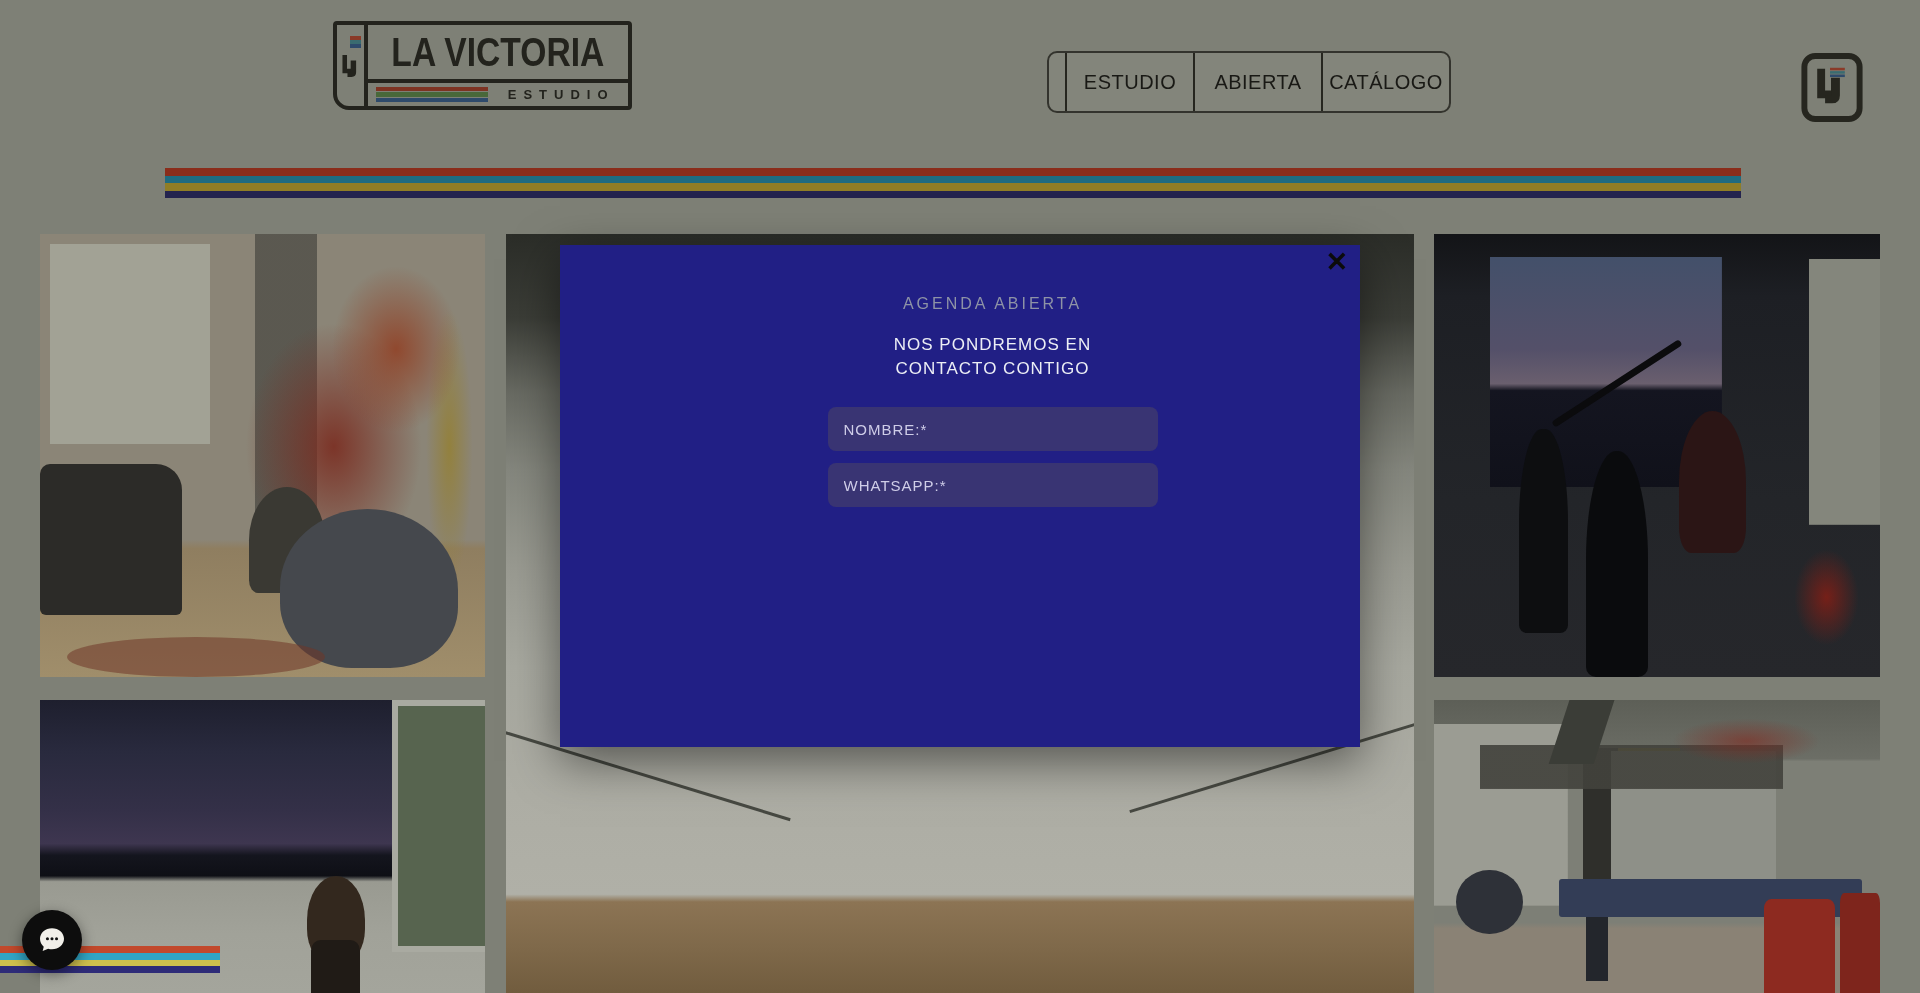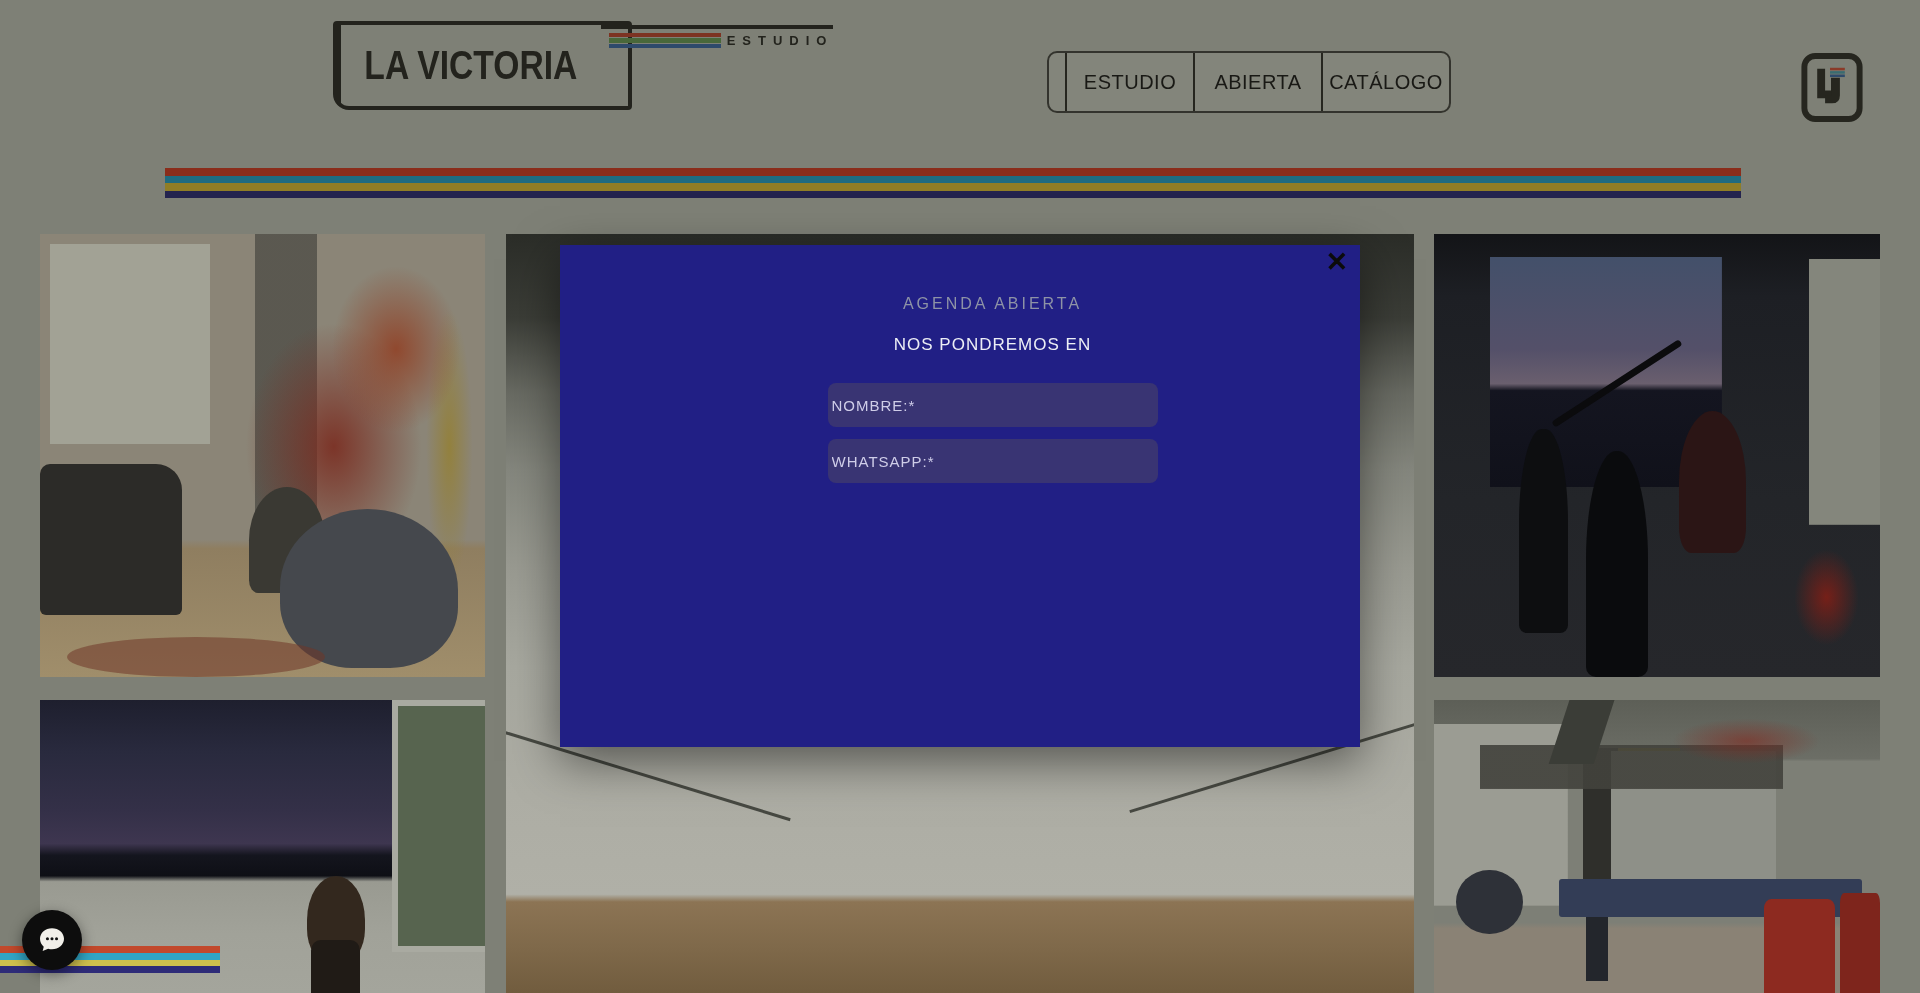--- a/index.html
+++ b/index.html
@@ -8,21 +8,21 @@
   .canvas { position:relative; width:1920px; height:993px; background:var(--page-bg,#7e8076); }
 
   
   .logo-box { position:absolute; left:333px; top:21px; width:299px; height:89px;
     border:4px solid var(--ink,#23231d); border-radius:4px 4px 4px 16px; display:flex; cursor:pointer; }
   .logo-mono { width:86px; border-right:4px solid var(--ink,#23231d); position:relative;
     border-radius:0 0 0 12px; }
   .logo-mono svg { position:absolute; inset:0; width:100%; height:100%; }
   .mono-stripes { position:absolute; left:46%; top:14%; width:42%; height:14%; display:flex; flex-direction:column; }
   .mono-stripes > div { flex:1; }
-  .logo-textcol { flex:1; display:flex; flex-direction:row; }
+  .logo-textcol { flex:1; display:flex; flex-direction:column; }
   .logo-brand { flex:1; display:flex; align-items:center; justify-content:center;
     font-size:41px; font-weight:800; color:var(--ink,#23231d); letter-spacing:0;
     transform:scaleX(.82); white-space:nowrap; }
   .logo-bottom { height:27px; border-top:4px solid var(--ink,#23231d); display:flex; align-items:center; }
   .logo-band { width:112px; height:15px; margin-left:8px; display:flex; flex-direction:column; gap:1px; }
   .logo-band > div { flex:1; }
   .logo-sub { flex:1; text-align:center; font-size:13px; font-weight:700; letter-spacing:7px;
     color:var(--ink,#23231d); padding-left:6px; }
 
   .main-nav { position:absolute; left:1047px; top:51px; width:404px; height:62px;
@@ -150,21 +150,21 @@
   .popup-panel { position:relative; flex:1; background:var(--popup-bg,#211f85);
     padding:50px 45px 0 110px; text-align:center; }
   .popup-close { position:absolute; top:4px; right:12px; background:none; border:none;
     font-size:27px; font-weight:900; color:#0b0b0b; cursor:pointer; line-height:1; }
   .popup-eyebrow { font-size:16px; letter-spacing:3px; color:var(--eyebrow,#8e93a6); }
   .popup-title { margin-top:14px; font-size:30px; font-weight:800; color:#ffffff; line-height:34px; letter-spacing:.5px; }
   .popup-sub { margin-top:20px; font-size:17px; color:#eceef5; line-height:24px; letter-spacing:1px; }
   .popup-form { margin-top:26px; display:flex; flex-direction:column; align-items:center; gap:12px; }
   .popup-form input { width:330px; height:44px; border:none; border-radius:8px;
     background:var(--field-bg,#393473); color:#fff; font-size:15px; letter-spacing:1px;
-    padding:0 4px; font-family:"Liberation Sans",sans-serif; outline:none; }
+    padding:0 16px; font-family:"Liberation Sans",sans-serif; outline:none; }
   .popup-form input::placeholder { color:var(--placeholder,#cfcde8); }
   .submit-btn { margin-top:16px; width:264px; height:45px; background:var(--btn-bg,#0b0b0b);
     color:#fff; border:none; border-radius:8px; font-size:19px; font-weight:700;
     letter-spacing:.5px; cursor:pointer; font-family:"Liberation Sans",sans-serif; }
 
   
   .bottom-stripes { position:absolute; left:0; top:946px; width:220px; height:27px;
     display:flex; flex-direction:column; }
   .bottom-stripes > div { flex:1; }
   .chat-launcher { position:absolute; left:22px; top:910px; width:60px; height:60px;
@@ -259,20 +259,21 @@
     <div class="chair2"></div>
     <div class="bean"></div>
   </div>
 
   <div class="popup">
     <div class="popup-panel">
       <button class="popup-close">✕</button>
       <div class="popup-eyebrow">AGENDA ABIERTA</div>
       <div class="popup-sub">
         <div>NOS PONDREMOS EN</div>
+        <div>CONTACTO CONTIGO</div>
       </div>
       <div class="popup-form">
         <input type="text" placeholder="NOMBRE:*" style="">
         <input type="text" placeholder="WHATSAPP:*" style="">
       </div>
     </div>
   </div>
 
   <div class="bottom-stripes">
       <div style="background: rgb(194, 73, 44);"></div>

